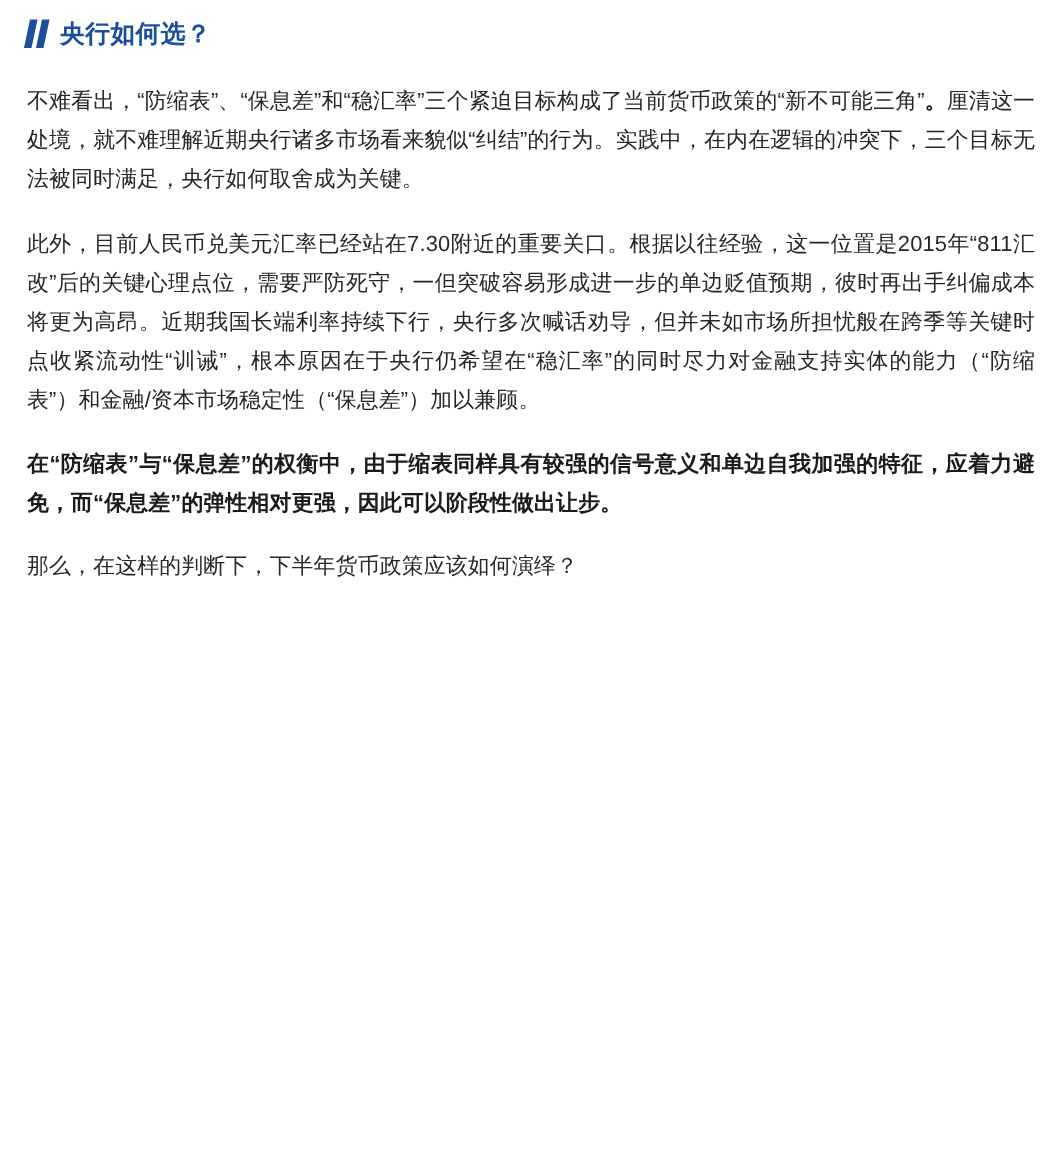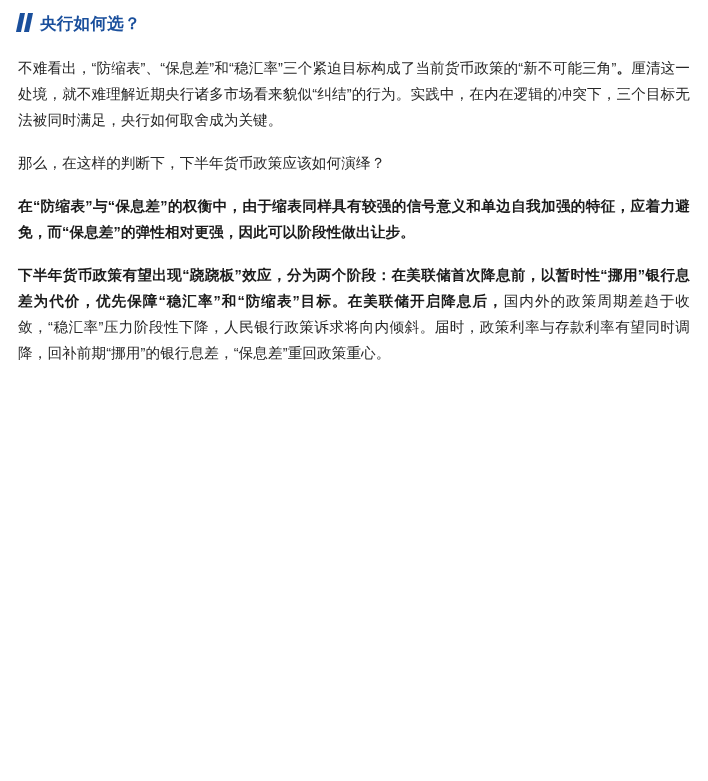--- a/index.html
+++ b/index.html
@@ -82,18 +82,18 @@
   <div class="heading">
     <span class="quote-mark">
         <i></i>
         <i></i>
       </span>
     <span class="heading-text">央行如何选？</span>
   </div>
 
   <div id="body-host">
       <p class="para"><span class="n">不难看出，“防缩表”、“保息差”和“稳汇率”三个紧迫目标构成了当前货币政策的“新不可能三角”</span><span class="b">。</span><span class="n">厘清这一处境，就不难理解近期央行诸多市场看来貌似“纠结”的行为。实践中，在内在逻辑的冲突下，三个目标无法被同时满足，央行如何取舍成为关键。</span></p>
+      <p class="para"><span class="n">此外，目前人民币兑美元汇率已经站在7.30附近的重要关口。根据以往经验，这一位置是2015年“811汇改”后的关键心理点位，需要严防死守，一但突破容易形成进一步的单边贬值预期，彼时再出手纠偏成本将更为高昂。近期我国长端利率持续下行，央行多次喊话劝导，但并未如市场所担忧般在跨季等关键时点收紧流动性“训诫”，根本原因在于央行仍希望在“稳汇率”的同时尽力对金融支持实体的能力（“防缩表”）和金融/资本市场稳定性（“保息差”）加以兼顾。</span></p>
+      <p class="para bold"><span class="b">在“防缩表”与“保息差”的权衡中，由于缩表同样具有较强的信号意义和单边自我加强的特征，应着力避免，而“保息差”的弹性相对更强，因此可以阶段性做出让步。</span></p>
       <p class="para"><span class="n">那么，在这样的判断下，下半年货币政策应该如何演绎？</span></p>
-      <p class="para bold"><span class="b">在“防缩表”与“保息差”的权衡中，由于缩表同样具有较强的信号意义和单边自我加强的特征，应着力避免，而“保息差”的弹性相对更强，因此可以阶段性做出让步。</span></p>
-      <p class="para"><span class="b">下半年货币政策有望出现“跷跷板”效应，分为两个阶段：在美联储首次降息前，以暂时性“挪用”银行息差为代价，优先保障“稳汇率”和“防缩表”目标。</span><span class="b">在美联储开启降息后，</span><span class="n">国内外的政策周期差趋于收敛，“稳汇率”压力阶段性下降，人民银行政策诉求将向内倾斜。届时，政策利率与存款利率有望同时调降，回补前期“挪用”的银行息差，“保息差”重回政策重心。</span></p>
     </div>
 
 </div>
 
 </body></html>

